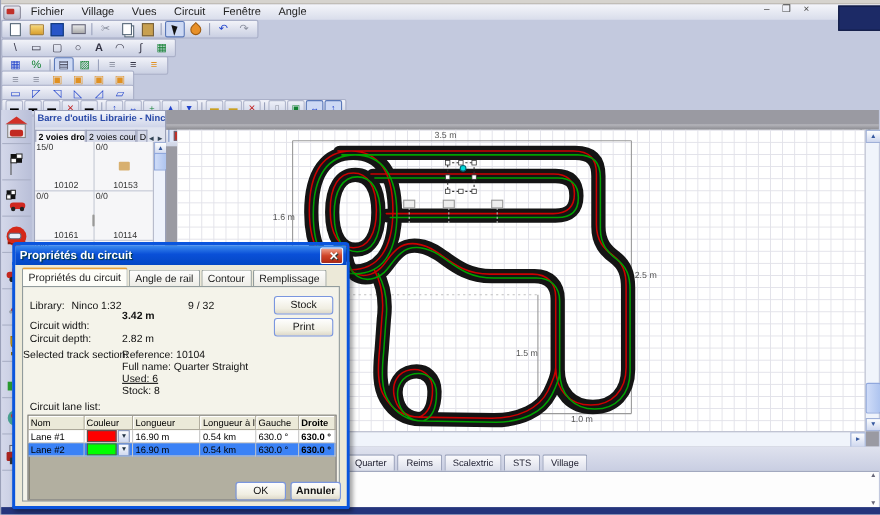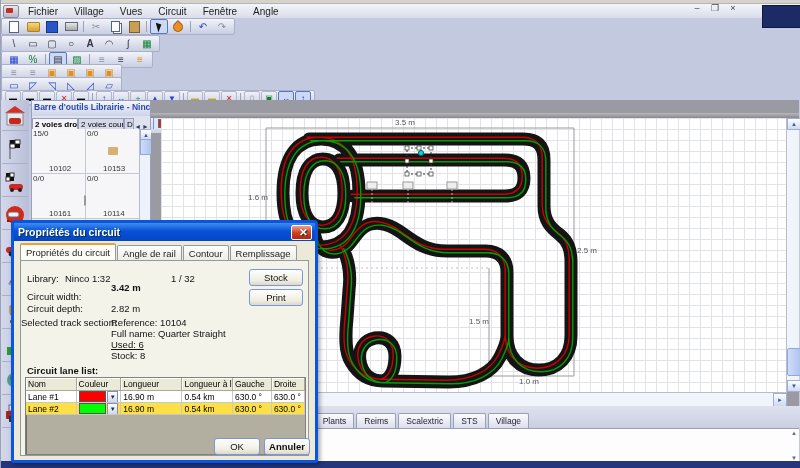--- a/index.html
+++ b/index.html
@@ -86,22 +86,22 @@
   .dtab.active{background:#fdfdf8;padding-bottom:3px;font-weight:normal;border-top:2px solid #e8a23c;}
   #dlgpanel{position:absolute;left:6px;top:22px;right:6px;bottom:4px;border:1px solid #919b9c;background:#f4f3ea;}
   .dl{position:absolute;font-size:9.5px;color:#111;white-space:nowrap;}
   .xpbtn{position:absolute;font-size:9.5px;background:linear-gradient(#fefefe,#f0eee2 70%,#ddd8c8);border:1px solid #7a96df;border-radius:3px;display:flex;align-items:center;justify-content:center;color:#111;}
   
   #lanetable{position:absolute;left:4px;top:116px;width:279px;height:76px;border:1px solid #808080;background:#b2afa0;box-shadow:inset 1px 1px 0 #706d60;}
   .throw{display:flex;height:13px;}
   .th{background:#ebe9d8;border-right:1px solid #aca899;border-bottom:1px solid #aca899;box-shadow:inset 1px 1px 0 #fff;font-size:8.5px;padding:1px 2px;box-sizing:border-box;overflow:hidden;white-space:nowrap;}
   .tr{display:flex;height:12px;}
   .td{font-size:8.5px;padding:0 2px;border-right:1px solid #c8c8c8;border-bottom:1px solid #c8c8c8;box-sizing:border-box;overflow:hidden;white-space:nowrap;display:flex;align-items:center;}
-  .rowA .td{background:#fff;} .rowB .td{background:#fde047;}
-  .cw0{width:52px;} .cw1{width:46px;} .cw2{width:63px;} .cw3{width:52px;} .cw4{width:40px;} .cw5{width:34px;}
+  .rowA .td{background:#fff;} .rowB .td{background:#3b82f6;}
+  .cw0{width:52px;} .cw1{width:46px;} .cw2{width:63px;} .cw3{width:52px;} .cw4{width:40px;} .cw5{width:34px;font-weight:bold;}
   .swatch{flex:1;height:9px;border:1px solid #555;}
   .dropbtn{width:9px;height:10px;margin-left:1px;background:linear-gradient(#fdfdfd,#cfd8ef);border:1px solid #8090b8;font-size:6px;display:flex;align-items:center;justify-content:center;color:#234;}
   svg text{font-family:"Liberation Sans",sans-serif;}
 </style>
 </head>
 <body>
 
 <div id="app">
 
   <div class="abs" id="titlesliver"></div>
@@ -441,21 +441,21 @@
     </div>
     <div id="hscroll">
       <span class="scrbtn scrh">◄</span>
       <span id="hthumb"></span>
       <span class="scrbtn scrh" style="position:absolute;right:0;">►</span>
     </div>
   </div>
 
   <div class="abs" id="btabs">
     <span class="btab partial">ts</span>
-    <span class="btab">Plants</span>
+    <span class="btab">Quarter</span>
     <span class="btab">Reims</span>
     <span class="btab">Scalextric</span>
     <span class="btab">STS</span>
     <span class="btab">Village</span>
 
   </div>
 
   <div class="abs" id="accbar">
     <div class="acccell">
       <svg width="30" height="28" viewBox="0 0 40 36">
@@ -498,36 +498,36 @@
     <div class="dtabs">
       <span class="dtab active">Propriétés du circuit</span>
       <span class="dtab">Angle de rail</span>
       <span class="dtab">Contour</span>
       <span class="dtab">Remplissage</span>
     </div>
 
     <div id="dlgpanel">
       <span class="dl" style="left:6px;top:12px;">Library:</span>
       <span class="dl" style="left:44px;top:12px;">Ninco 1:32</span>
-      <span class="dl" style="left:150px;top:12px;">1 / 32</span>
+      <span class="dl" style="left:150px;top:12px;">9 / 32</span>
       <span class="xpbtn" style="left:228px;top:8px;width:52px;height:15px;">Stock</span>
       <span class="xpbtn" style="left:228px;top:28px;width:52px;height:15px;">Print</span>
 
       <span class="dl" style="left:6px;top:30px;">Circuit width:</span>
       <span class="dl" style="left:90px;top:21px;font-weight:bold;">3.42 m</span>
       <span class="dl" style="left:6px;top:42px;">Circuit depth:</span>
       <span class="dl" style="left:90px;top:42px;">2.82 m</span>
 
       <span class="dl" style="left:0;top:56px;">Selected track section:</span>
       <span class="dl" style="left:90px;top:56px;">Reference: 10104</span>
       <span class="dl" style="left:90px;top:67px;">Full name: Quarter Straight</span>
       <span class="dl" style="left:90px;top:78px;text-decoration:underline;">Used: 6</span>
       <span class="dl" style="left:90px;top:89px;">Stock: 8</span>
 
-      <span class="dl" style="left:6px;top:104px;font-weight:bold;">Circuit lane list:</span>
+      <span class="dl" style="left:6px;top:104px;">Circuit lane list:</span>
 
       <div id="lanetable">
         <div class="throw">
           <span class="th cw0">Nom</span>
           <span class="th cw1">Couleur</span>
           <span class="th cw2">Longueur</span>
           <span class="th cw3">Longueur à l'...</span>
           <span class="th cw4">Gauche</span>
           <span class="th cw5">Droite</span>
         </div>

